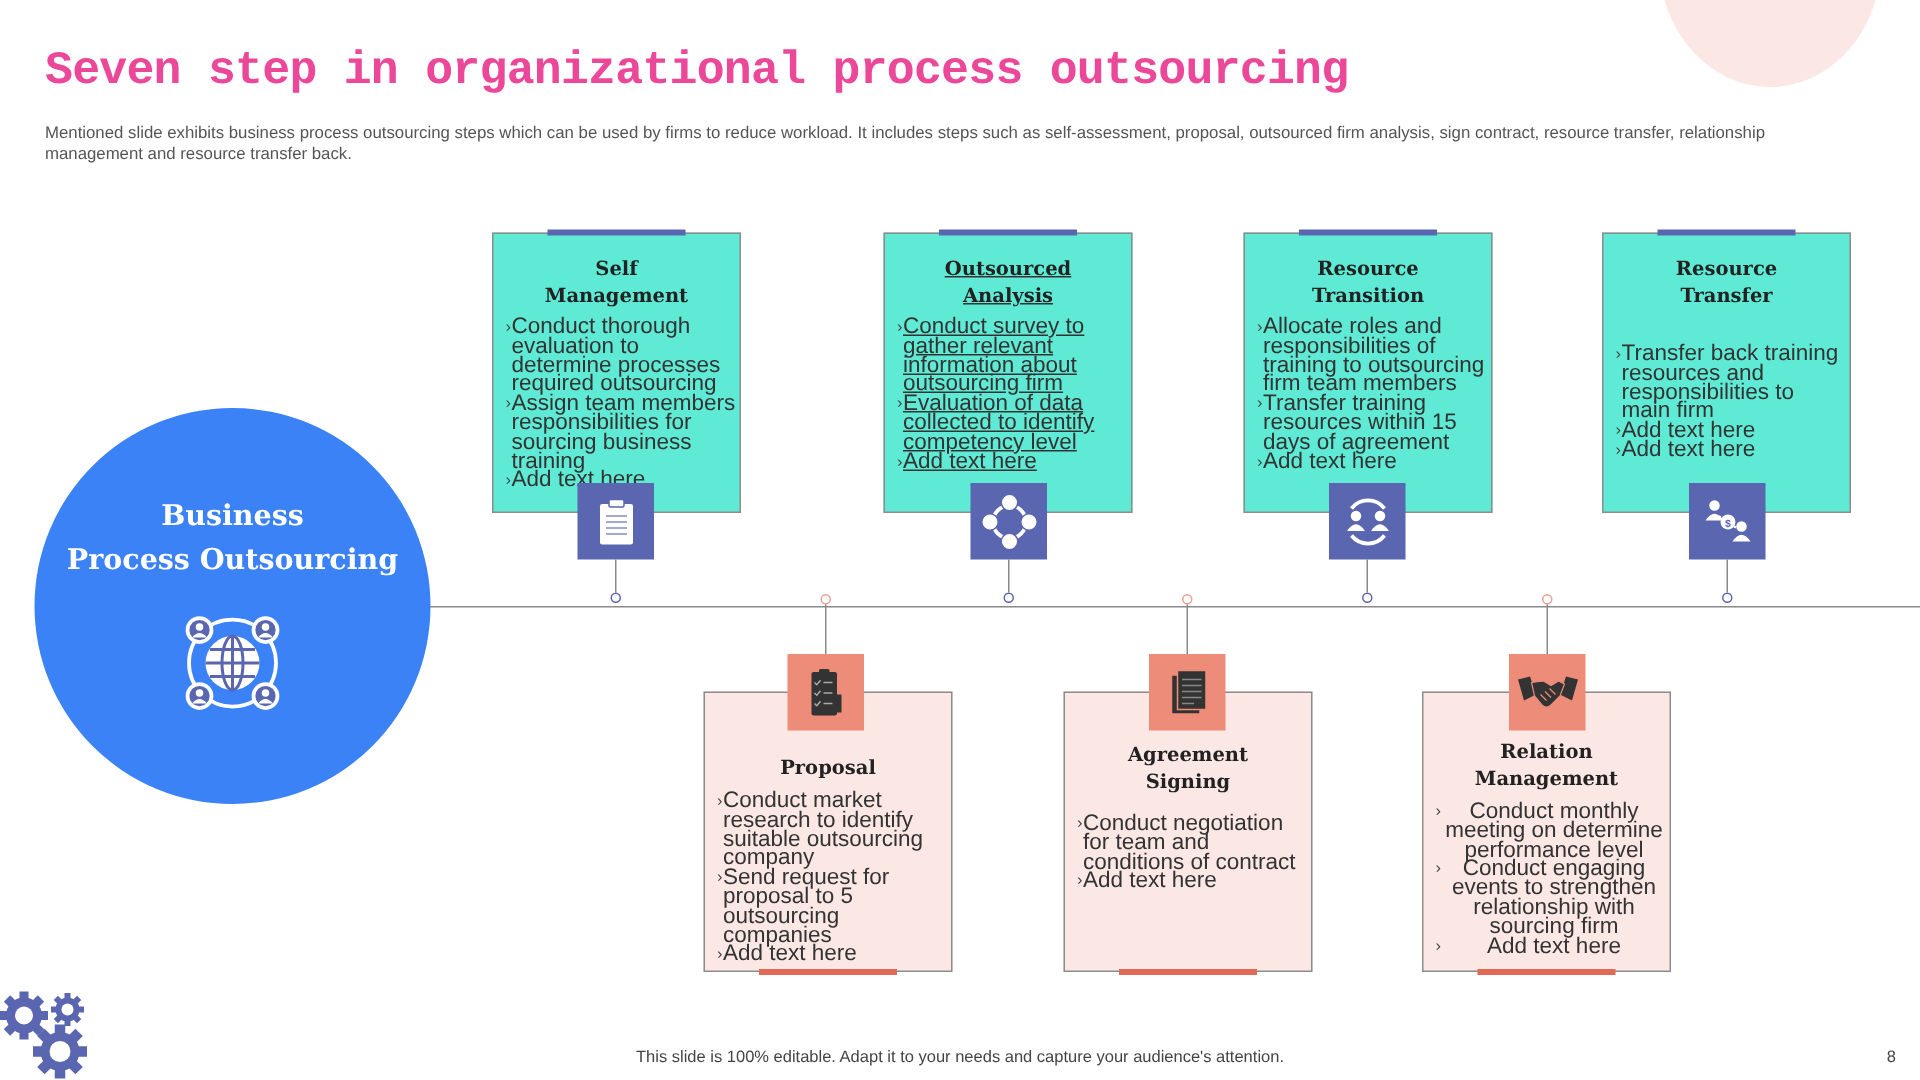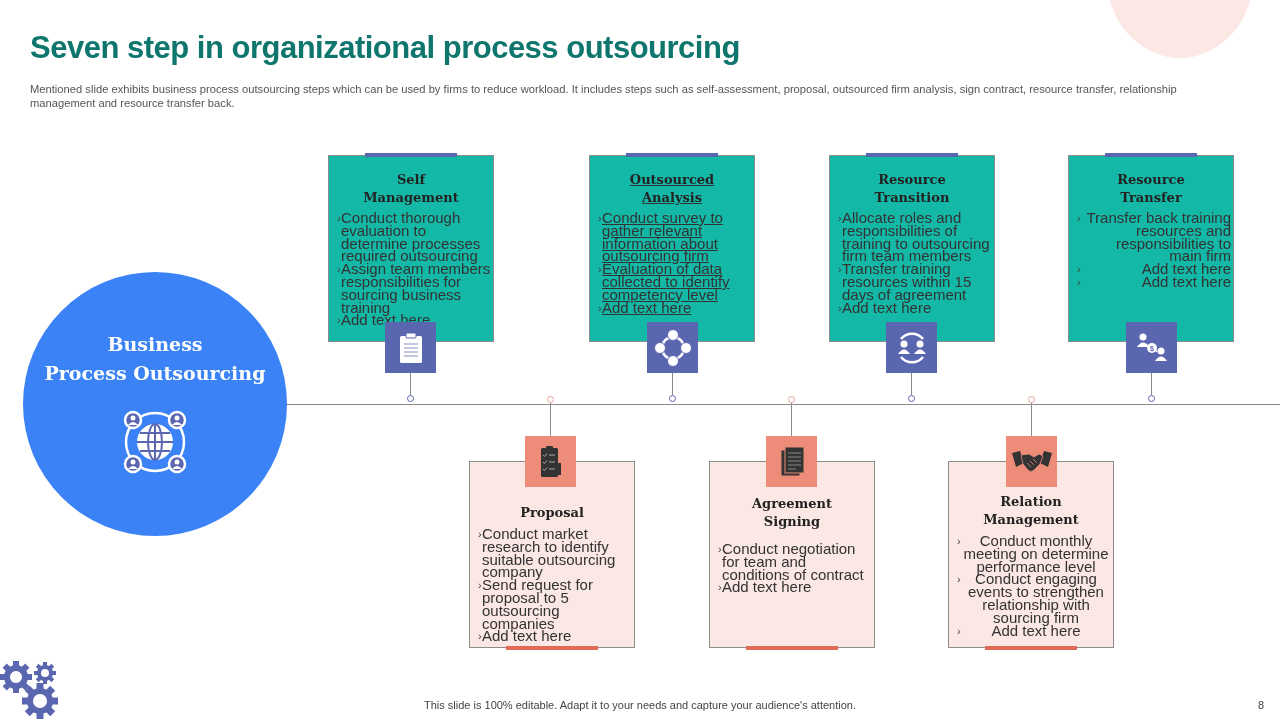--- a/index.html
+++ b/index.html
@@ -5,22 +5,22 @@
   * { box-sizing: border-box; margin: 0; padding: 0; }
   html, body { width: 1280px; height: 720px; overflow: hidden; background: #ffffff; }
   body { position: relative; font-family: "Liberation Sans", sans-serif; color: #333; }
 
   .deco-circle {
     position: absolute; left: 1106px; top: -110px; width: 148px; height: 168px;
     border-radius: 50%; background: #fbe7e3;
   }
   .title {
     position: absolute; left: 30px; top: 30px;
-    font-family: Liberation Sans, sans-serif; font-weight: bold; font-size: 31px;
-    color: #0f766e; letter-spacing: -0.5px; white-space: nowrap;
+    font-family: Liberation Mono, monospace; font-weight: bold; font-size: 31px;
+    color: #ec4899; letter-spacing: -0.5px; white-space: nowrap;
   }
   .subtitle {
     position: absolute; left: 30px; top: 82px; width: 1200px;
     font-size: 11.2px; line-height: 14px; color: #555;
   }
 
   .timeline {
     position: absolute; left: 286px; top: 404px; width: 994px; height: 1px; background: #8a8a8a;
   }
 
@@ -32,21 +32,21 @@
   .hub-title {
     margin-top: 58px; text-align: center; color: #fff;
     font-family: "DejaVu Serif", serif; font-weight: bold; font-size: 19px; line-height: 29px;
   }
   .hub-icon { margin-top: 18px; width: 72px; height: 72px; }
 
   .card {
     position: absolute; width: 166px; height: 187px;
     border: 1px solid #8c8c8c;
   }
-  .card.top { background: #14b8a6; }
+  .card.top { background: #5eead4; }
   .card.bottom { background: #fbe7e3; }
   .card .accent {
     position: absolute; left: 36px; width: 92px; height: 4px;
   }
   .card.top .accent { top: -3px; background: #5b66b0; }
   .card.bottom .accent { bottom: -3px; background: #e06a55; }
   .card-title {
     text-align: center; font-family: "DejaVu Serif", serif; font-weight: bold;
     font-size: 13px; line-height: 18px; color: #222;
   }
@@ -203,21 +203,21 @@
 </div>
 <div class="stem" style="left:911px; top:373px; height:22px;"></div>
 <div class="node" style="left:908px; top:395px;"></div>
 
 <div class="card top" style="left:1068px; top:155px;">
   <div class="accent"></div>
   <div class="card-title" style="margin-top:15px;">
     <div>Resource</div>
     <div>Transfer</div>
   </div>
-  <ul style="margin-top:5px;text-align:right;">
+  <ul style="margin-top:23px;">
     <li>Transfer back training resources and responsibilities to main firm</li>
     <li>Add text here</li>
     <li>Add text here</li>
   </ul>
 </div>
 <div class="icon-box blue" style="left:1126px; top:322px;">
   <svg width="36" height="36" viewBox="0 0 36 36">
     <g fill="#fff">
       <circle cx="9" cy="7" r="3.5"></circle>
         <path d="M3 17 q6 -9 12 0z"></path>

